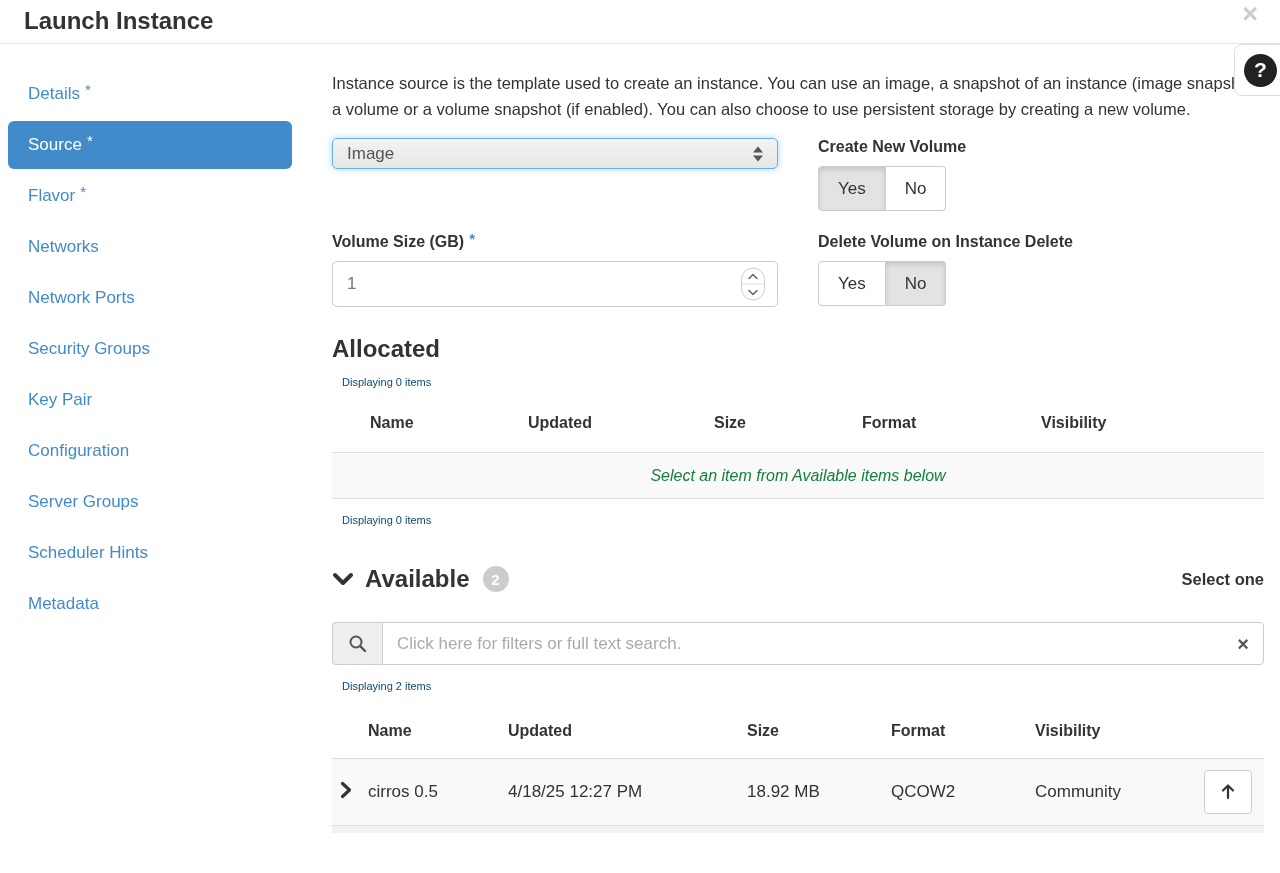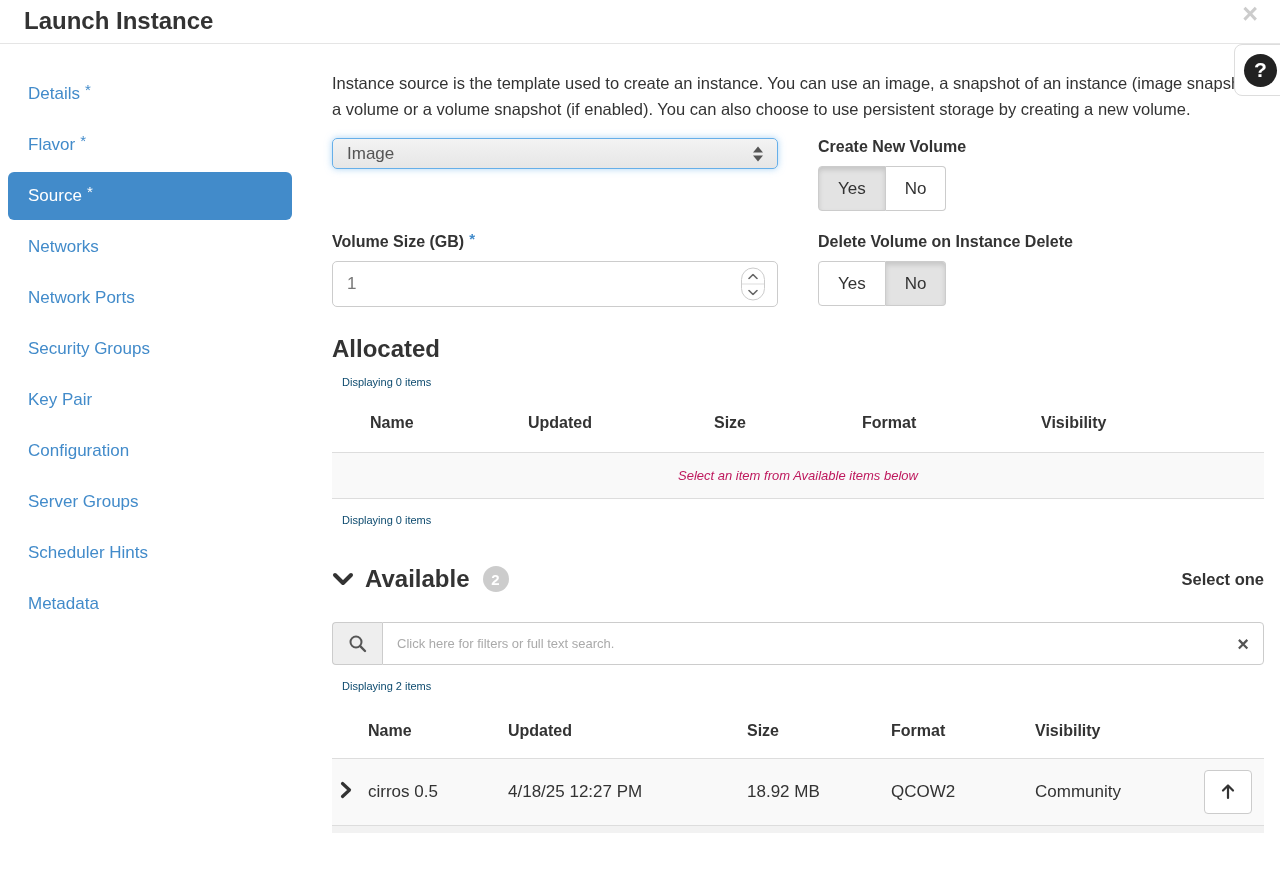--- a/index.html
+++ b/index.html
@@ -108,21 +108,21 @@
 
   
   .section-heading { font-size: 24px; font-weight: 600; color: #333; margin-top: 28px; }
   .count-text { font-size: 11px; color: #0c4a6e; margin: 13px 0 12px 10px; }
 
   table { width: 100%; border-collapse: collapse; table-layout: fixed; }
   th { text-align: left; font-size: 16px; font-weight: 700; color: #333; padding: 14px 0 20px; }
   .tbl-available th { padding: 18px 0; border-bottom: 1px solid #ddd; }
   .empty-row td {
     background: #f9f9f9; border-top: 1px solid #ddd; border-bottom: 1px solid #ddd;
-    height: 46px; text-align: center; font-style: italic; font-size: 13px; color: #be185d;
+    height: 46px; text-align: center; font-style: italic; font-size: 16px; color: #15803d;
   }
   .data-row td {
     background: #f9f9f9; border-top: 1px solid #ddd; border-bottom: 1px solid #ddd;
     font-size: 17px; color: #333; padding: 11px 0; height: 66px; vertical-align: middle;
   }
   .cell-expand { text-align: left; padding-left: 8px !important; }
   .cell-action { text-align: right; padding-right: 12px !important; }
   .up-btn {
     width: 48px; height: 44px; background: #fff;
     border: 1px solid #ccc; border-radius: 4px;
@@ -140,21 +140,21 @@
   .select-hint { margin-left: auto; font-size: 16.5px; font-weight: 700; color: #333; }
 
   
   .search-bar { display: flex; margin-top: 29px; height: 43px; position: relative; }
   .search-addon {
     width: 50px; background: #eee; border: 1px solid #ccc; border-right: none;
     border-radius: 4px 0 0 4px; display: flex; align-items: center; justify-content: center;
   }
   .search-input {
     flex: 1; border: 1px solid #ccc; border-radius: 0 4px 4px 0;
-    padding: 0 46px 0 14px; font-family: inherit; font-size: 13px; color: #555;
+    padding: 0 46px 0 14px; font-family: inherit; font-size: 17px; color: #555;
   }
   .search-input::placeholder { color: #aaa; }
   .search-clear {
     position: absolute; right: 15px; top: 50%; transform: translateY(-50%);
     font-size: 20px; font-weight: 700; color: #555; line-height: 1; cursor: pointer;
   }
 
   .bottom-sliver { height: 7px; background: #f2f2f2; border-top: 0; }
 </style>
 </head>
@@ -170,25 +170,25 @@
   <div class="help-tab">
     <span class="help-circle">?</span>
   </div>
 
   <div class="content">
 
     <nav class="sidebar">
       <div class="nav-item">
         <span>Details</span><span class="star">*</span>
       </div>
-      <div class="nav-item">
-        <span>Flavor</span><span class="star">*</span>
-      </div>
       <div class="nav-item active">
         <span>Source</span><span class="star">*</span>
+      </div>
+      <div class="nav-item">
+        <span>Flavor</span><span class="star">*</span>
       </div>
       <div class="nav-item">
         <span>Networks</span>
       </div>
       <div class="nav-item">
         <span>Network Ports</span>
       </div>
       <div class="nav-item">
         <span>Security Groups</span>
       </div>

